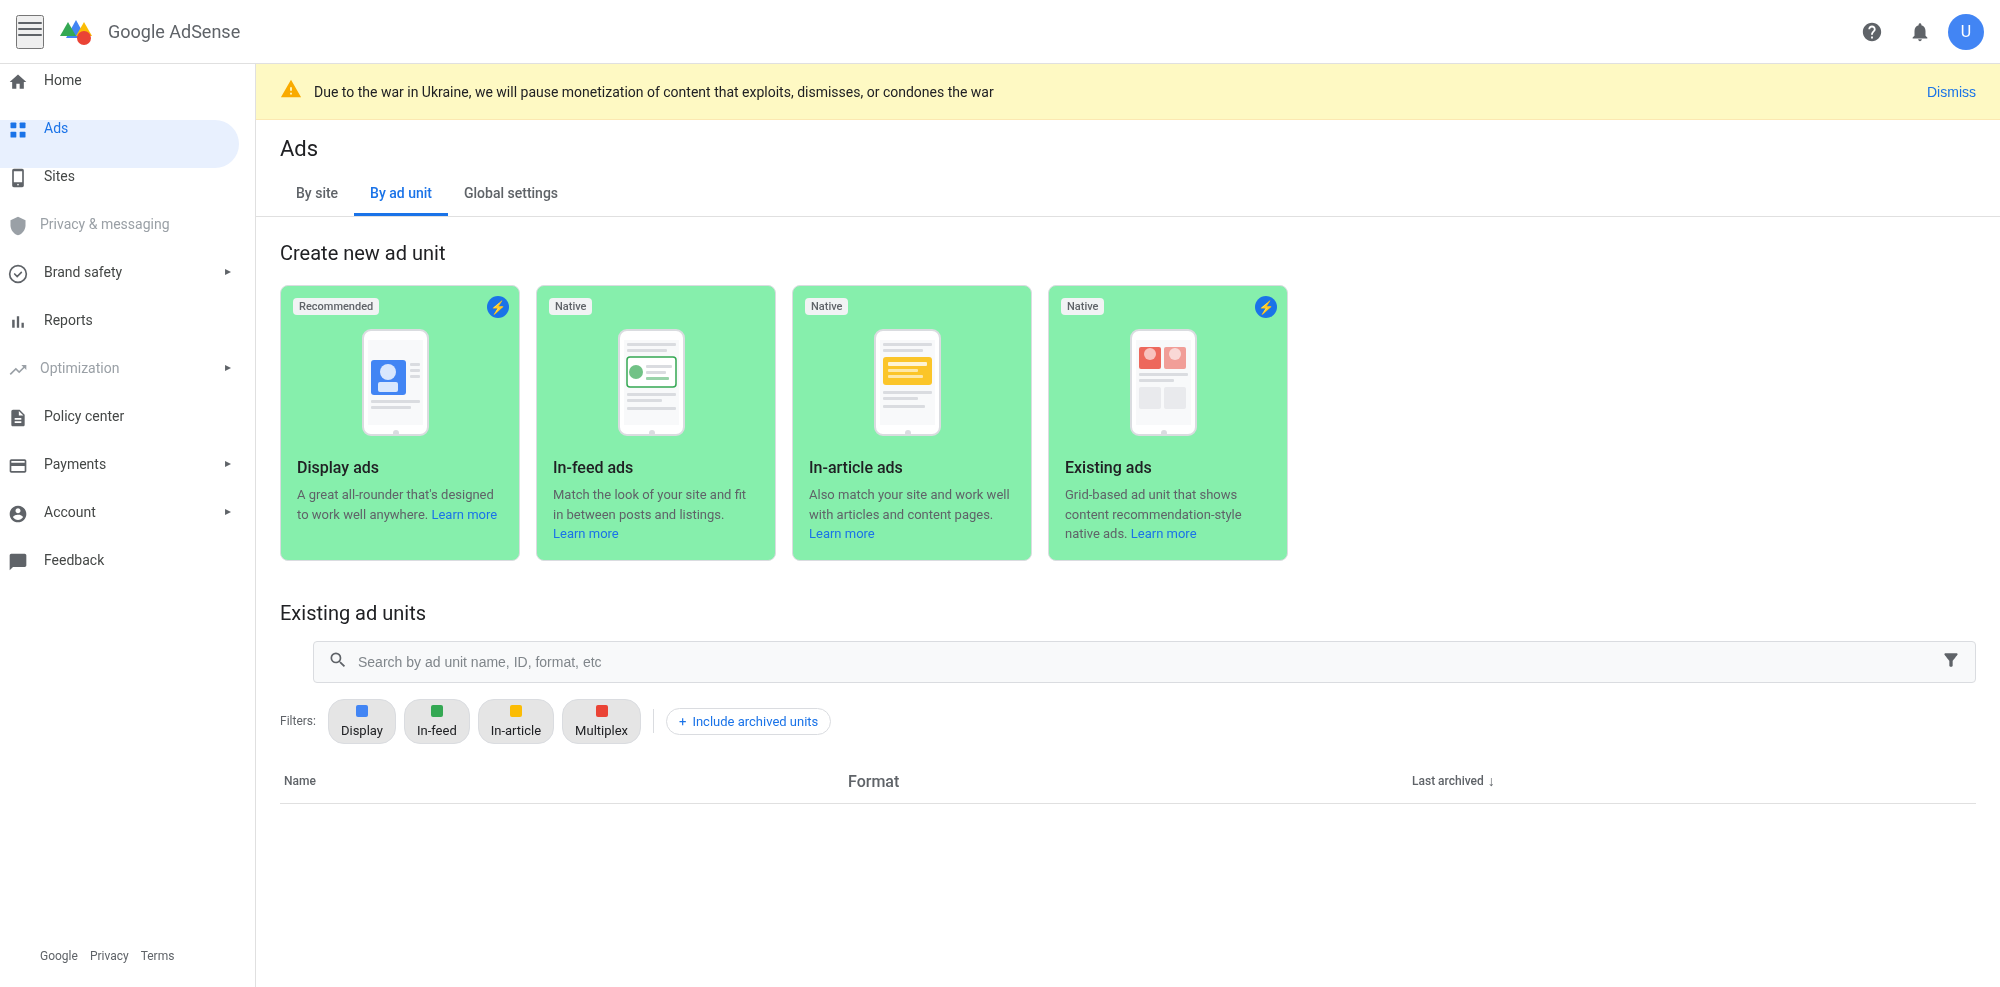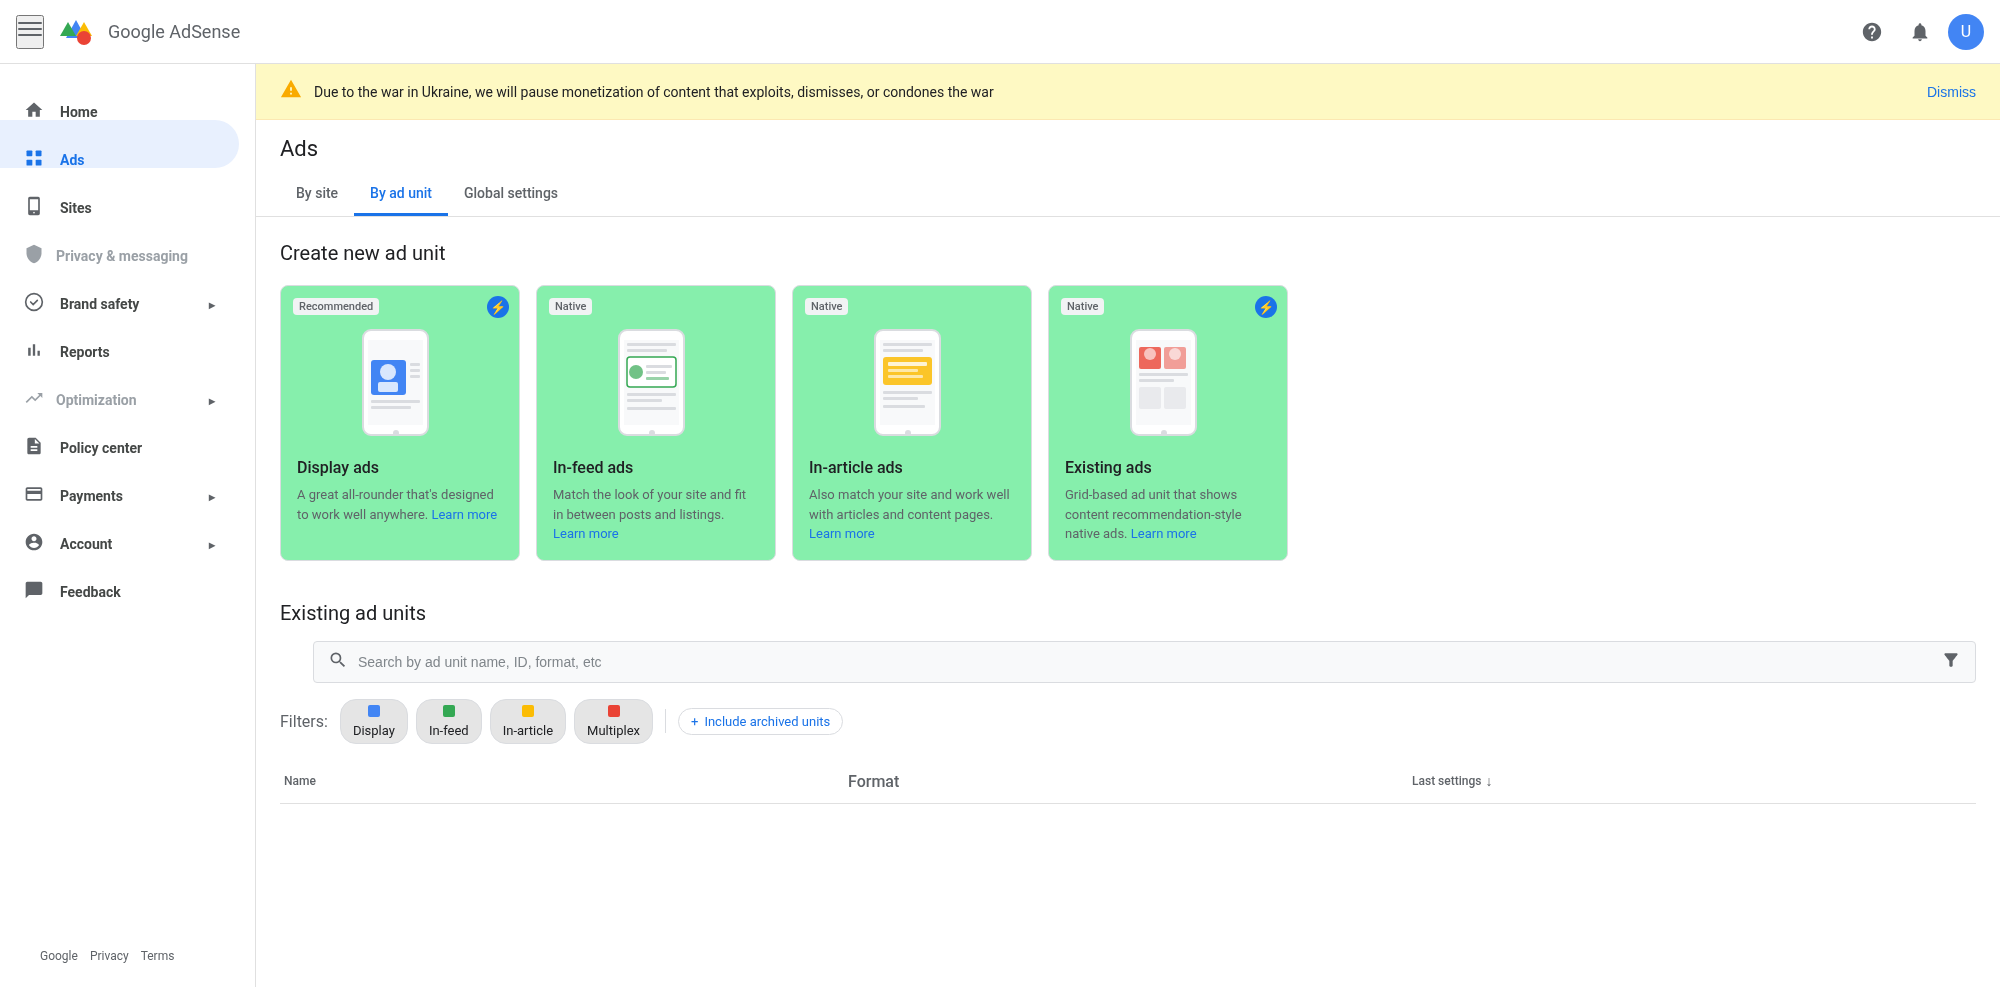--- a/index.html
+++ b/index.html
@@ -13,21 +13,21 @@
     .topbar-title { font-size: 18px; font-weight: 400; color: #5f6368; margin-left: 4px; }
     .topbar-icons { display: flex; align-items: center; gap: 8px; }
     .topbar-icon-btn { width: 40px; height: 40px; border-radius: 50%; display: flex; align-items: center; justify-content: center; cursor: pointer; color: #5f6368; font-size: 20px; border: none; background: transparent; }
     .avatar { width: 36px; height: 36px; border-radius: 50%; background: #4285f4; display: flex; align-items: center; justify-content: center; color: #fff; font-size: 16px; cursor: pointer; }
 
     
     .layout { display: flex; flex: 1; overflow: hidden; }
 
     
     .sidebar { width: 256px; flex-shrink: 0; border-right: 1px solid #e0e0e0; display: flex; flex-direction: column; overflow-y: auto; padding: 8px 0; background: #fff; }
-    .sidebar-item { display: flex; align-items: flex-end; height: 48px; padding: 0 24px; cursor: pointer; border-radius: 0 24px 24px 0; margin-right: 16px; color: #444746; font-size: 14px; font-weight: 700; gap: 16px; }
+    .sidebar-item { display: flex; align-items: flex-start; height: 48px; padding: 0 8px; cursor: pointer; border-radius: 0 24px 24px 0; margin-right: 16px; color: #444746; font-size: 14px; font-weight: 400; gap: 16px; }
     .sidebar-item.active { background: #e8f0fe; color: #1a73e8; }
     .sidebar-item.active .sidebar-icon { color: #1a73e8; }
     .sidebar-icon { font-size: 20px; color: #5f6368; display: flex; align-items: center; }
     .sidebar-item.disabled { color: #9aa0a6; cursor: not-allowed; gap: 12px; }
     .sidebar-item.disabled .sidebar-icon { color: #9aa0a6; }
     .sidebar-expand { font-size: 12px; color: #5f6368; margin-left: auto; }
 
     
     .sidebar-footer { margin-top: auto; padding: 16px 40px; font-size: 12px; color: #5f6368; display: flex; gap: 12px; }
     .sidebar-footer a { color: #5f6368; text-decoration: none; }
@@ -70,21 +70,21 @@
     
     .existing-title { font-size: 20px; font-weight: 400; margin-bottom: 16px; color: #202124; }
     .search-bar { display: flex; align-items: center; border: 1px solid #dadce0; border-radius: 4px; padding: 8px 14px; gap: 10px; margin-bottom: 16px; background: #f8f9fa; margin-left: 33px; }
     .search-icon { color: #5f6368; font-size: 18px; }
     .search-input { border: none; background: transparent; flex: 1; font-size: 14px; color: #202124; outline: none; }
     .search-input::placeholder { color: #80868b; }
     .filter-icon { color: #5f6368; font-size: 18px; cursor: pointer; }
 
     
     .filter-row { display: flex; align-items: center; gap: 8px; margin-bottom: 16px; flex-wrap: wrap; }
-    .filter-label { font-size: 16px; color: #5f6368; margin-right: 4px; }
+    .filter-label { font-size: 12px; color: #5f6368; margin-right: 4px; }
     .filter-chip { display: flex; align-items: center; gap: 6px; padding: 5px 12px; border: 1px solid #dadce0; border-radius: 16px; font-size: 13px; color: #202124; cursor: pointer; background: #e5e5e5; flex-direction: column; }
     .filter-chip-dot { width: 12px; height: 12px; border-radius: 2px; flex-shrink: 0; }
     .filter-add { display: flex; align-items: center; gap: 6px; padding: 5px 12px; border: 1px solid #dadce0; border-radius: 16px; font-size: 13px; color: #1a73e8; cursor: pointer; background: #fff; }
     .filter-divider { width: 1px; height: 24px; background: #dadce0; margin: 0 4px; }
 
     
     .table-header { display: flex; align-items: center; padding: 12px 0; border-bottom: 1px solid #e0e0e0; }
     .table-col-name { flex: 2; font-size: 12px; font-weight: 500; color: #5f6368; padding-left: 4px; }
     .table-col-format { flex: 2; font-size: 16px; font-weight: 500; color: #5f6368; }
     .table-col-modified { flex: 2; font-size: 12px; font-weight: 500; color: #5f6368; display: flex; align-items: center; gap: 4px; }
@@ -446,20 +446,20 @@
         <div class="filter-add">
           <span>+</span>
           <span>Include archived units</span>
         </div>
       </div>
 
       <div class="table-header">
         <div class="table-col-name">Name</div>
         <div class="table-col-format">Format</div>
         <div class="table-col-modified">
-          <span>Last settings</span>
+          <span>Last archived</span>
           <span class="sort-arrow">↓</span>
         </div>
       </div>
 
     </div>
   </main>
 </div>
 
 </body></html>

